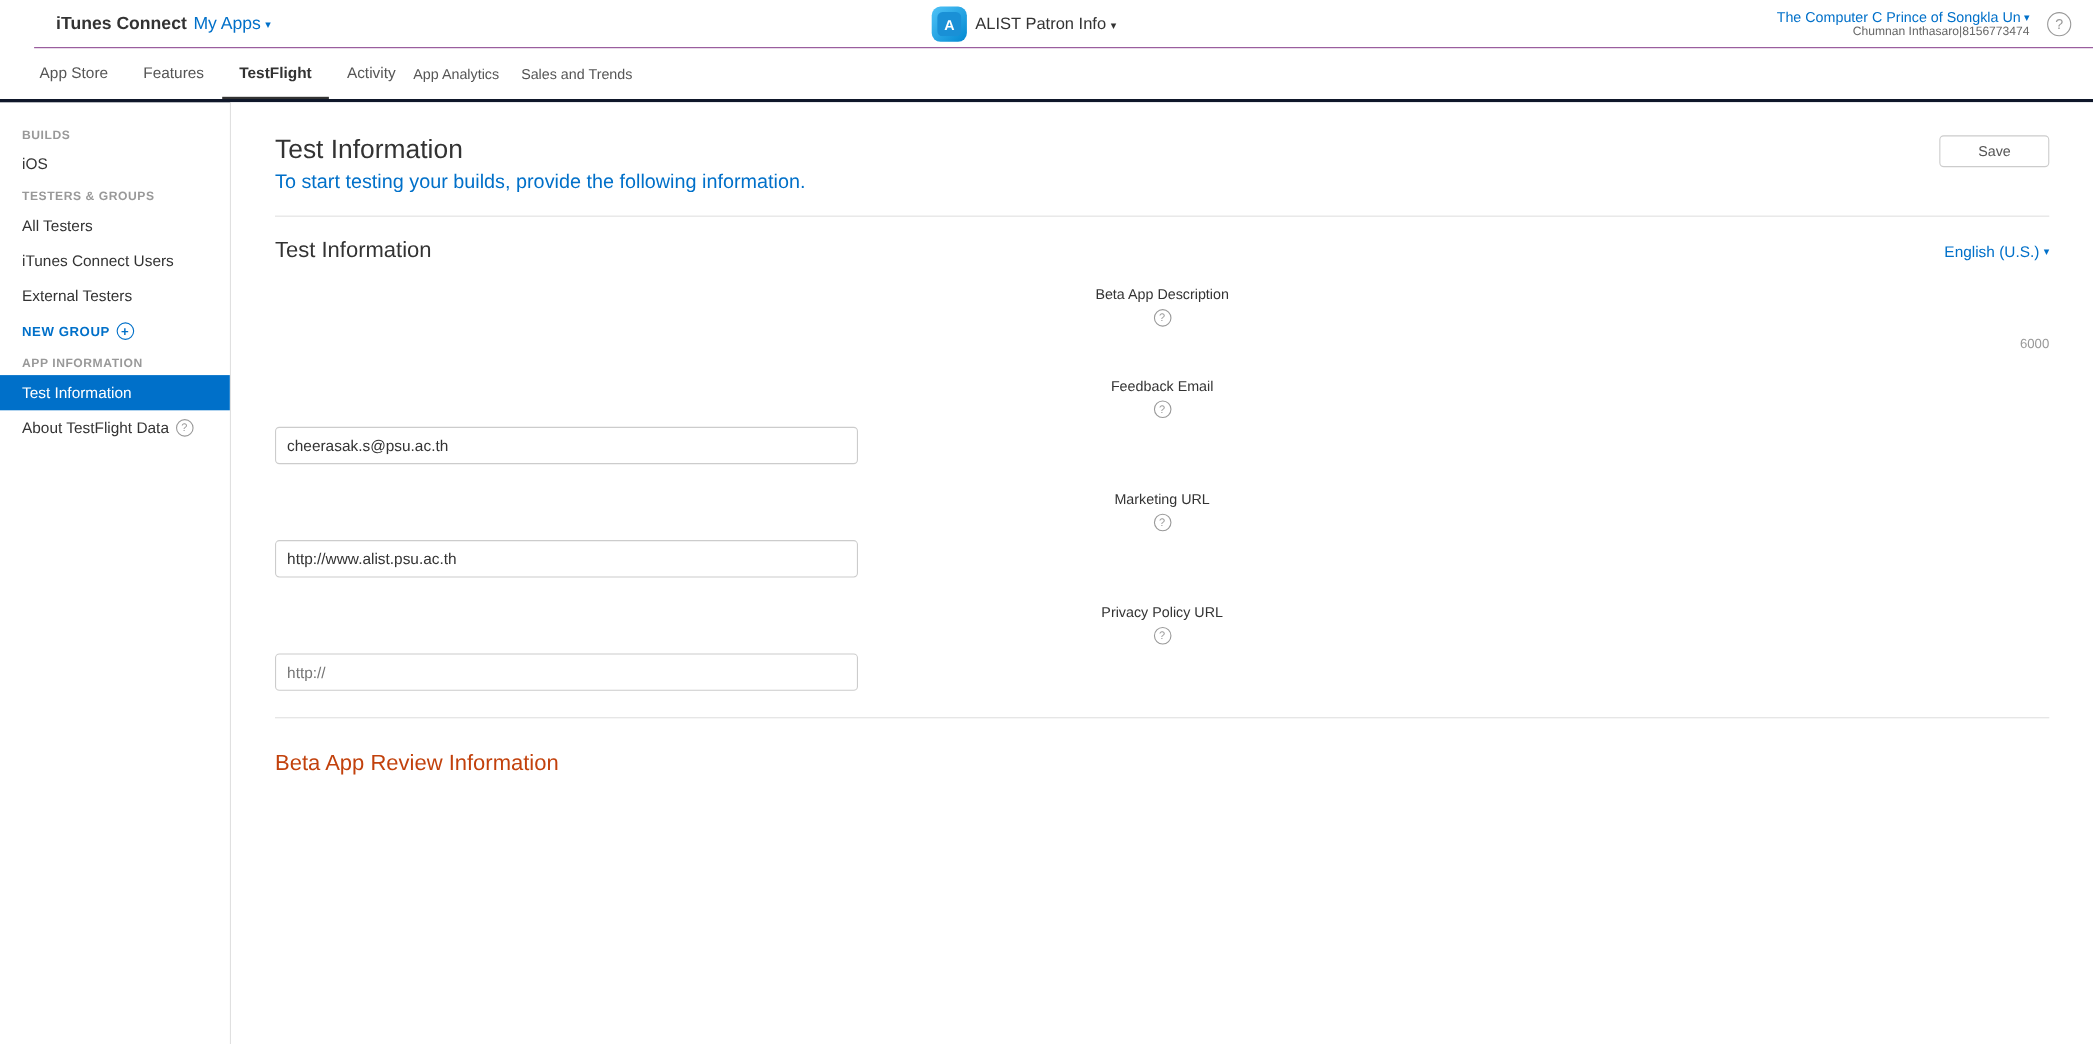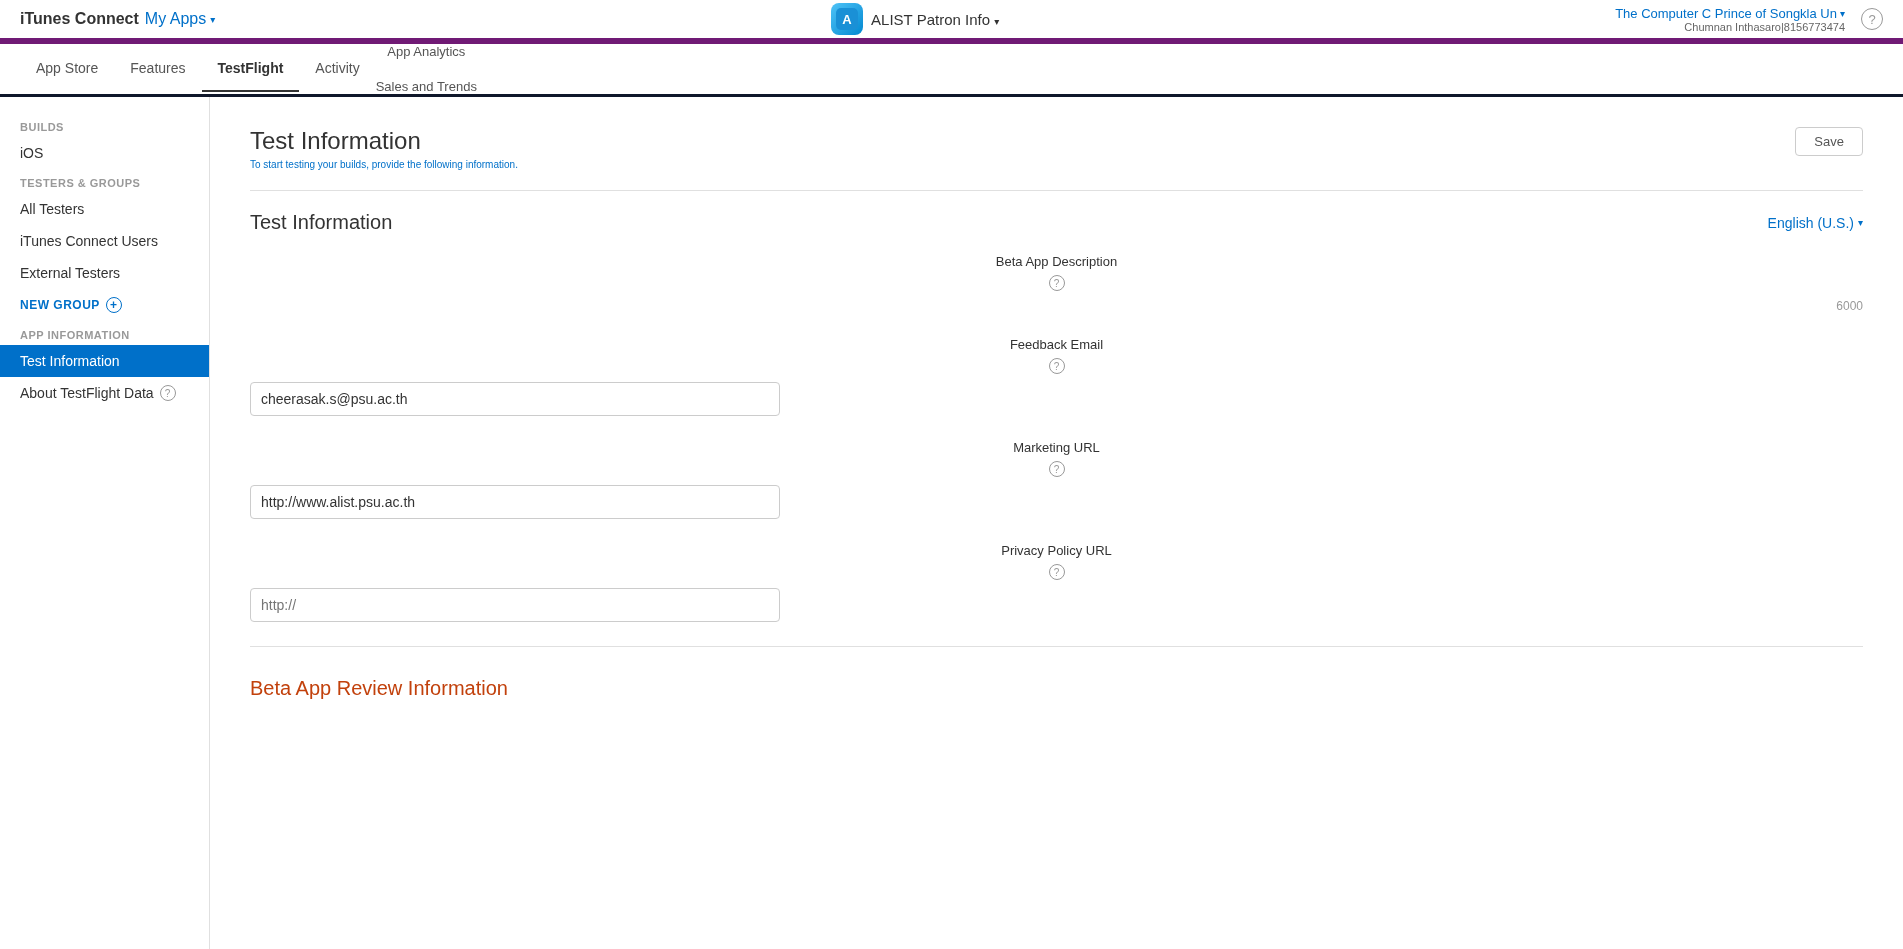--- a/index.html
+++ b/index.html
@@ -6,21 +6,22 @@
     body { font-family: -apple-system, BlinkMacSystemFont, "Helvetica Neue", Arial, sans-serif; font-size: 14px; color: #333; background: #fff; }
 
     
     .top-header {
       display: flex;
       align-items: center;
       justify-content: space-between;
       padding: 0 20px;
       height: 44px;
       background: #fff;
-      border-bottom: 6px solid #701a75;
+      border-bottom: 1px solid #701a75;
+      margin-left: 31px;
     }
     .top-header-left {
       display: flex;
       align-items: center;
       gap: 6px;
     }
     .itunes-connect-label {
       font-size: 16px;
       font-weight: 600;
       color: #333;
@@ -116,21 +117,20 @@
     }
     .nav-tab.active {
       color: #333;
       font-weight: 600;
       border-bottom: 2px solid #333;
     }
     .nav-tabs-right {
       display: flex;
       align-items: center;
       gap: 20px;
-      flex-direction: column;
     }
     .nav-tab-right {
       font-size: 13px;
       color: #555;
       cursor: pointer;
     }
 
     
     .layout {
       display: flex;
@@ -217,26 +217,26 @@
       align-items: flex-start;
       justify-content: space-between;
       margin-bottom: 10px;
     }
     .page-title {
       font-size: 24px;
       font-weight: 300;
       color: #333;
     }
     .page-subtitle {
-      font-size: 10px;
+      font-size: 18px;
       color: #0070c9;
       margin-top: 4px;
     }
     .save-button {
-      padding: 6px 18px;
+      padding: 6px 34px;
       border: 1px solid #ccc;
       background: #fff;
       border-radius: 4px;
       font-size: 13px;
       color: #555;
       cursor: pointer;
     }
 
     .section-divider {
       border: none;

